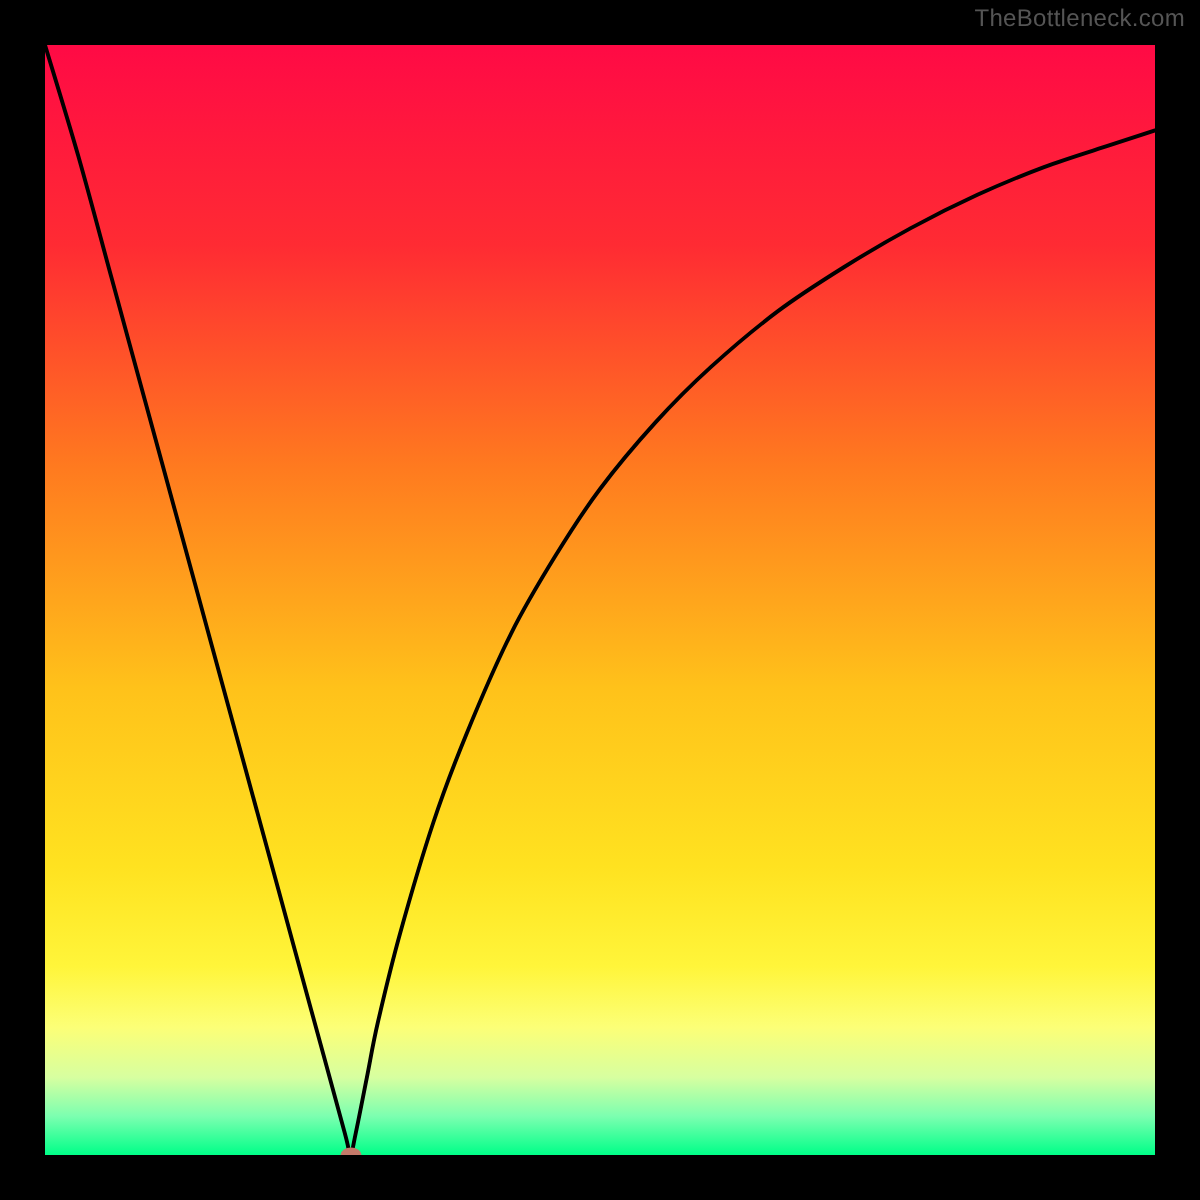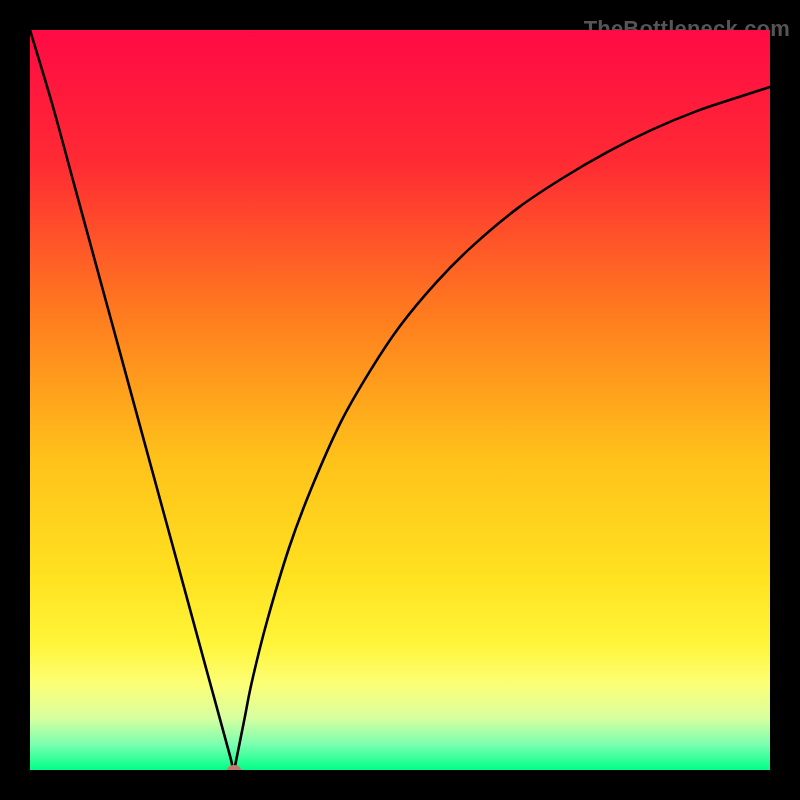--- a/index.html
+++ b/index.html
@@ -46,25 +46,24 @@
     width: 14px;
     height: 10px;
     border-radius: 50%;
     transform: translate(-50%, -50%);
   }
   .watermark {
     position: absolute;
     top: 4px;
     right: 10px;
     color: #555;
-    font-size: 22px;
-    font-weight: 700;
+    font-size: 16px;
+    font-weight: 400;
     letter-spacing: 0.2px;
     user-select: none;
-    margin-top: 12px;
   }
 </style>
 </head>
 <body>
 
 <div class="frame">
 
   <div class="watermark">TheBottleneck.com</div>
 
   <div class="plot">

